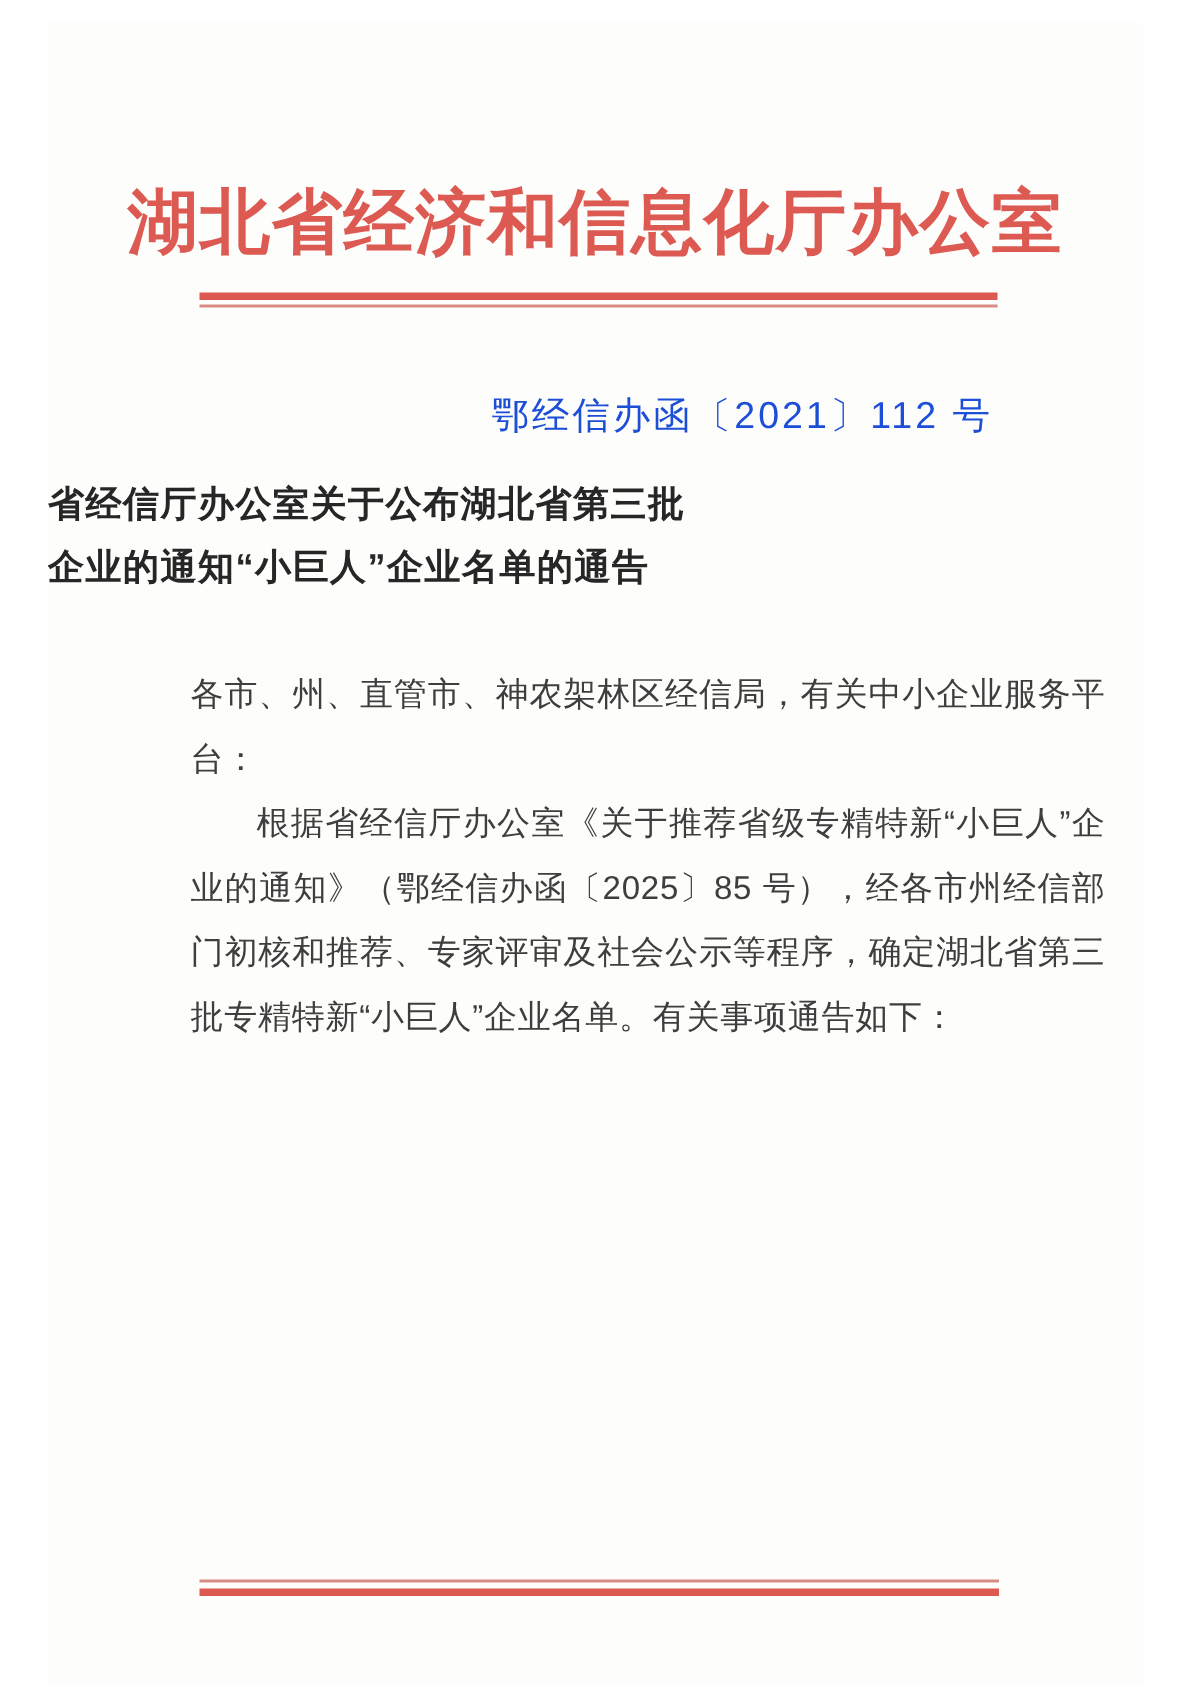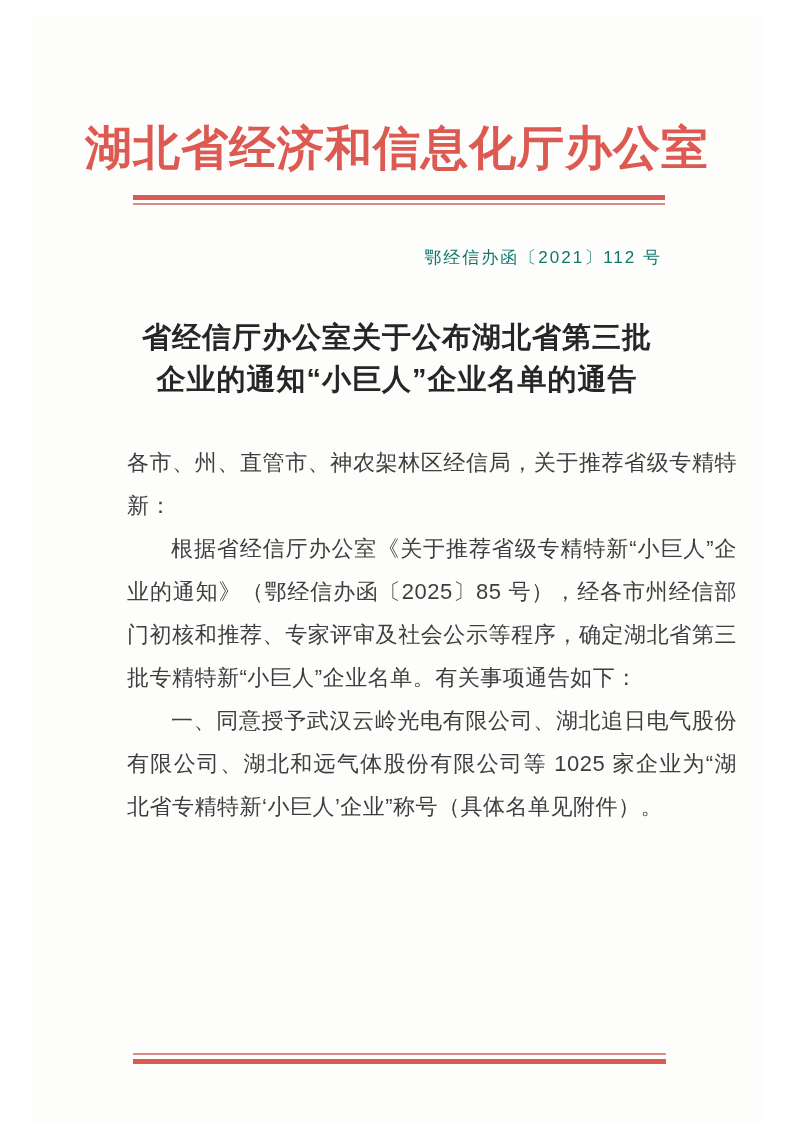--- a/index.html
+++ b/index.html
@@ -36,36 +36,36 @@
     left: 101px;
     right: 97px;
   }
   .rule { width: 100%; }
   .rule.thick { height: 5px; background: var(--accent_red, #dd5a52); }
   .rule.thin  { height: 2px; background: var(--accent_red_light, #d98c86); }
   .rules-top .rule.thin { margin-top: 3px; }
   
   .doc-number {
     position: absolute;
-    top: 231px;
+    top: 245px;
     right: 100px;
-    font-size: 17px;
+    font-size: 25px;
     letter-spacing: 2px;
-    color: #0f766e;
+    color: #1d4ed8;
     white-space: nowrap;
   }
   
   .doc-title {
     position: absolute;
     top: 301px;
     left: 0;
     right: 0;
     margin: 0;
-    text-align: center;
-    font-size: 29px;
+    text-align: left;
+    font-size: 24px;
     font-weight: bold;
     line-height: 42px;
     letter-spacing: 1px;
     color: var(--title_text, #262626);
   }
   .doc-title .title-line { display: block; }
   
   .body-text {
     position: absolute;
     top: 426px;
@@ -101,23 +101,22 @@
   </div>
 
   <div class="doc-number">鄂经信办函〔2021〕112 号</div>
 
   <h1 class="doc-title">
     <span class="title-line">省经信厅办公室关于公布湖北省第三批</span>
     <span class="title-line">企业的通知“小巨人”企业名单的通告</span>
   </h1>
 
   <main class="body-text">
-    <p class="salutation">各市、州、直管市、神农架林区经信局，关于推荐省级专精特新：</p>
+    <p class="salutation">各市、州、直管市、神农架林区经信局，有关中小企业服务平台：</p>
     <p class="para">根据省经信厅办公室《关于推荐省级专精特新“小巨人”企业的通知》（鄂经信办函〔2025〕85 号），经各市州经信部门初核和推荐、专家评审及社会公示等程序，确定湖北省第三批专精特新“小巨人”企业名单。有关事项通告如下：</p>
-    <p class="para">一、同意授予武汉云岭光电有限公司、湖北追日电气股份有限公司、湖北和远气体股份有限公司等 1025 家企业为“湖北省专精特新‘小巨人’企业”称号（具体名单见附件）。</p>
   </main>
 
   <footer class="rules-bottom">
     <div class="rule thin"></div>
     <div class="rule thick"></div>
   </footer>
 
 </div>
 
 </body></html>

